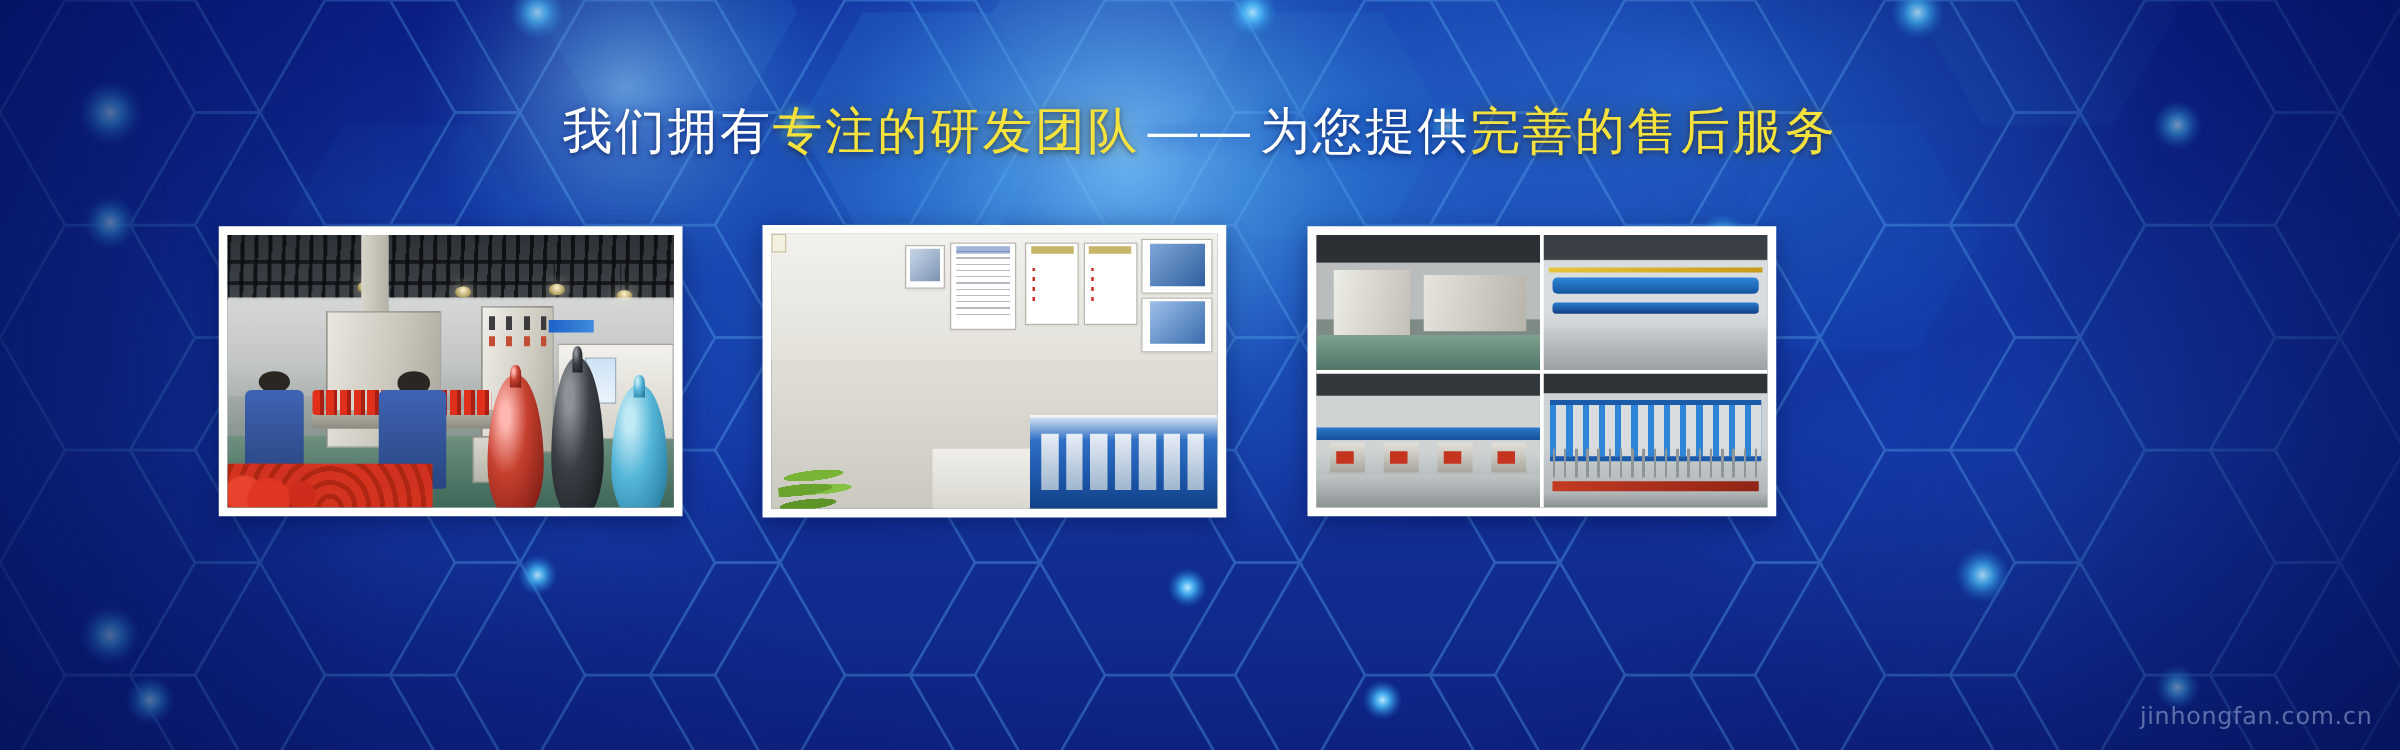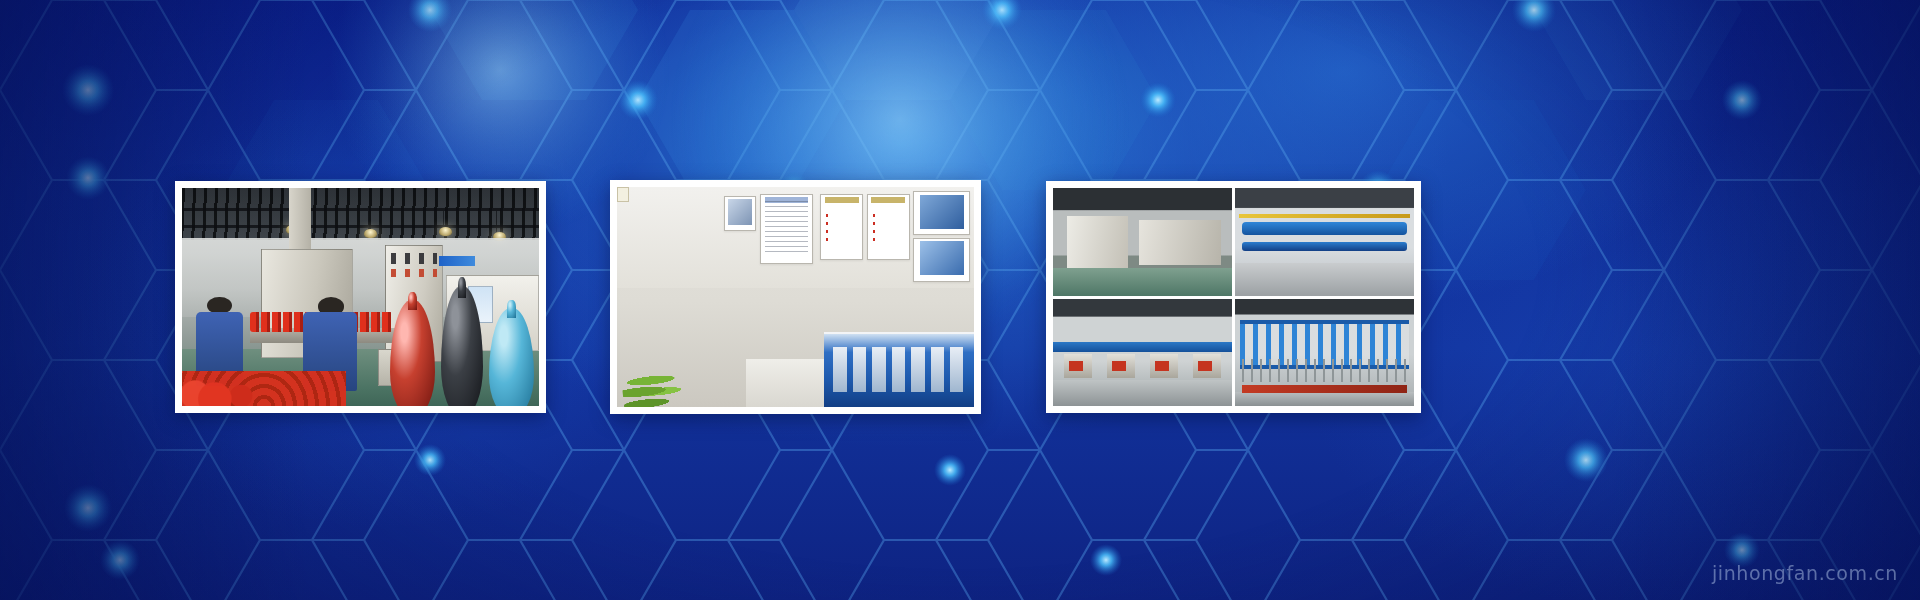--- a/index.html
+++ b/index.html
@@ -348,20 +348,23 @@
       <circle cx="430" cy="460" r="16" fill="url(#node)"></circle>
       <circle cx="950" cy="470" r="16" fill="url(#node)"></circle>
       <circle cx="1106" cy="560" r="16" fill="url(#node)"></circle>
       <circle cx="900" cy="120" r="230" fill="url(#bigglow)"></circle>
       <circle cx="500" cy="70" r="170" fill="url(#bigglow)"></circle>
     </g>
   </svg>
 
   <div class="vignette"></div>
 
+  <h1 class="headline">
+    <span class="t-white">我们拥有</span><span class="t-accent">专注的研发团队</span><span class="t-dash">——</span><span class="t-white">为您提供</span><span class="t-accent">完善的售后服务</span>
+  </h1>
 
   <div class="cards">
 
     <div class="card" id="card-1">
       <div class="card-inner">
         <div class="ph1">
           <div class="roof"></div>
           <div class="roofbeam" style="top:9%"></div>
           <div class="roofbeam" style="top:17%"></div>
           <div class="lampwire" style="left:30%;top:9%;height:8%"></div>

